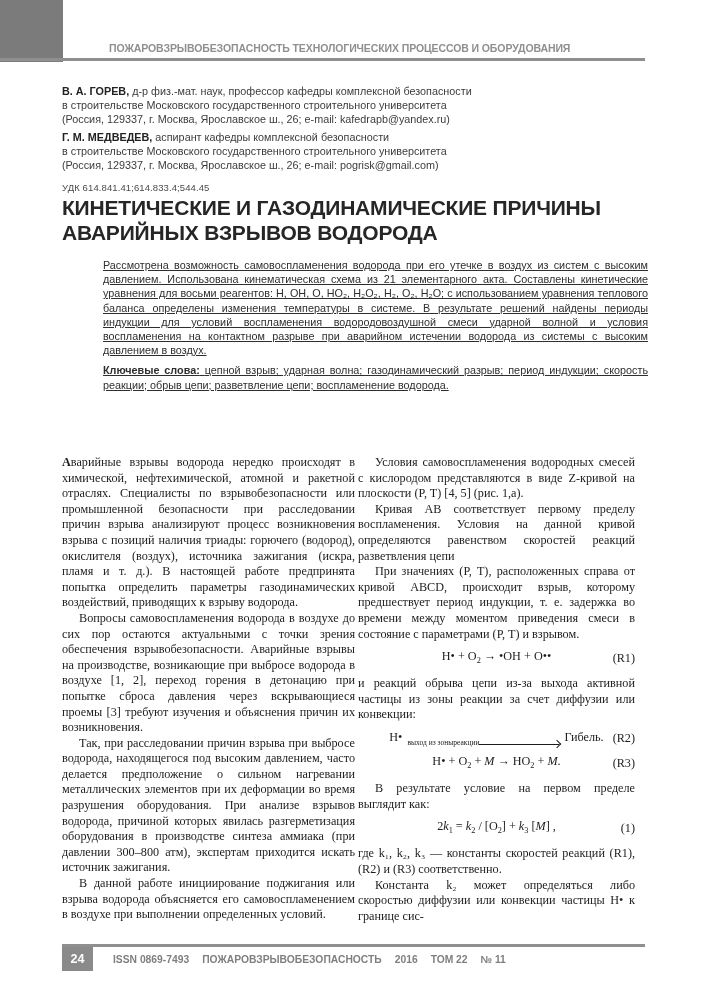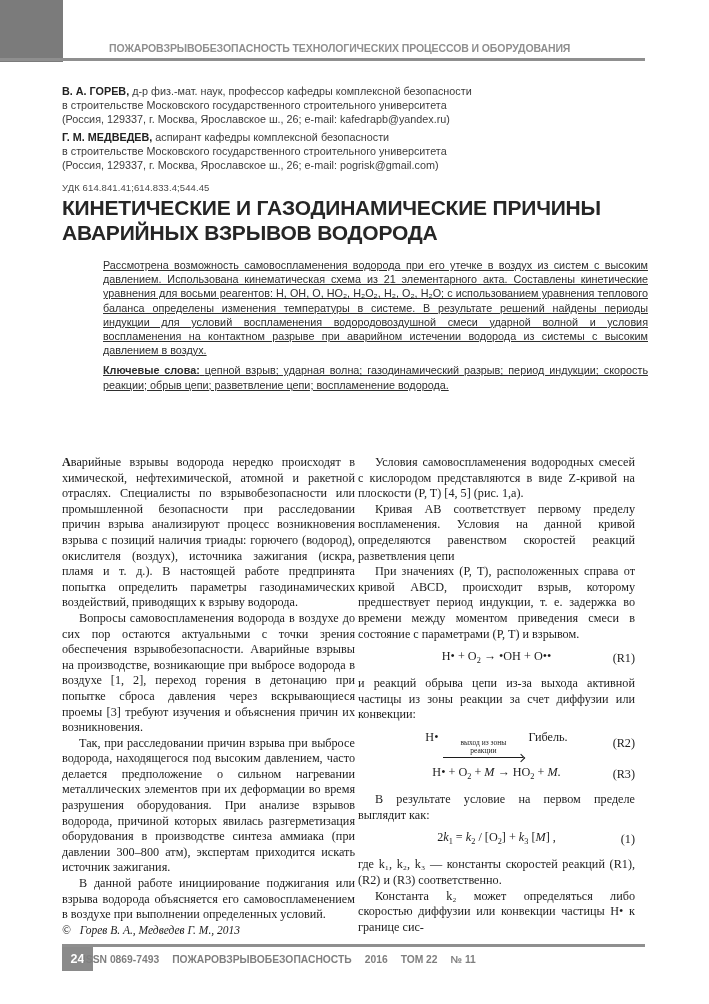--- a/index.html
+++ b/index.html
@@ -37,33 +37,33 @@
   .body-cols p{margin:0;}
   .indent{text-indent:17px;}
   .lead-cap{font-weight:bold;}
   .copyright{margin-top:16px;font-style:italic;font-size:11.5px;text-align:left;}
   .cp-text{margin-left:9px;}
 
   
   .eq-row{position:relative;text-align:center;margin:7px 0;font-size:12.2px;}
   .eq-tag{position:absolute;right:0;top:50%;transform:translateY(-50%);padding-left:12px;}
   .eq-row sub{font-size:68%;}
-  .eq-arrow-group{display:inline-flex;flex-direction:column;align-items:center;
+  .eq-arrow-group{display:inline-flex;flex-direction:row;align-items:center;
                   vertical-align:-0.35em;margin:0 5px;}
   .eq-arrow-label{font-size:7.5px;line-height:8px;white-space:nowrap;
                   font-family:"Liberation Serif","DejaVu Serif",serif;}
   .arr-line{width:80px;height:0;border-bottom:1px solid #1c1c1c;position:relative;margin-top:2px;}
   .arr-line::after{content:"";position:absolute;right:-1px;bottom:-3.5px;width:5px;height:5px;
                    border-top:1px solid #1c1c1c;border-right:1px solid #1c1c1c;transform:rotate(45deg);}
 
   
   .ft-rule{position:absolute;left:62px;top:944px;width:583px;height:3px;background:#8f8f8f;}
   .ft-badge{position:absolute;left:62px;top:947px;width:31px;height:24px;background:#8a8a8a;
             color:#ffffff;font-weight:bold;font-size:12.5px;display:flex;align-items:center;justify-content:center;}
-  .ft-info{position:absolute;left:83px;top:947px;height:24px;display:flex;align-items:center;gap:13px;
+  .ft-info{position:absolute;left:113px;top:947px;height:24px;display:flex;align-items:center;gap:13px;
            font-size:10.3px;font-weight:bold;color:#7f7f7f;white-space:nowrap;}
 </style>
 </head>
 <body>
 
 <div class="page">
 
   <div class="hdr-square"></div>
   <div class="hdr-rule"></div>
   <div class="hdr-label">ПОЖАРОВЗРЫВОБЕЗОПАСНОСТЬ ТЕХНОЛОГИЧЕСКИХ ПРОЦЕССОВ И ОБОРУДОВАНИЯ</div>
@@ -93,21 +93,20 @@
     <div class="keywords"><span class="kw-label">Ключевые слова:</span> <span>цепной взрыв; ударная волна; газодинамический разрыв; период индукции; скорость реакции; обрыв цепи; разветвление цепи; воспламенение водорода.</span></div>
   </div>
 
   <div class="body-cols">
 
     <div class="col-left">
       <p><span class="lead-cap">А</span><span>варийные взрывы водорода нередко происходят в химической, нефтехимической, атомной и ракетной отраслях. Специалисты по взрывобезопасности или промышленной безопасности при расследовании причин взрыва анализируют процесс возникновения взрыва с позиций наличия триады: горючего (водород), окислителя (воздух), источника зажигания (искра, пламя и т. д.). В настоящей работе предпринята попытка определить параметры газодинамических воздействий, приводящих к взрыву водорода.</span></p>
       <p class="indent">Вопросы самовоспламенения водорода в воздухе до сих пор остаются актуальными с точки зрения обеспечения взрывобезопасности. Аварийные взрывы на производстве, возникающие при выбросе водорода в воздухе [1, 2], переход горения в детонацию при попытке сброса давления через вскрывающиеся проемы [3] требуют изучения и объяснения причин их возникновения.</p>
       <p class="indent">Так, при расследовании причин взрыва при выбросе водорода, находящегося под высоким давлением, часто делается предположение о сильном нагревании металлических элементов при их деформации во время разрушения оборудования. При анализе взрывов водорода, причиной которых явилась разгерметизация оборудования в производстве синтеза аммиака (при давлении 300–800 атм), экспертам приходится искать источник зажигания.</p>
       <p class="indent">В данной работе инициирование поджигания или взрыва водорода объясняется его самовоспламенением в воздухе при выполнении определенных условий.</p>
-      <p class="copyright"><span>©</span><span class="cp-text">Горев В. А., Медведев Г. М., 2013</span></p>
     </div>
 
     <div class="col-right">
       <p class="indent">Условия самовоспламенения водородных смесей с кислородом представляются в виде Z-кривой на плоскости (P, T) [4, 5] (рис. 1,а).</p>
       <p class="indent">Кривая AB соответствует первому пределу воспламенения. Условия на данной кривой определяются равенством скоростей реакций разветвления цепи</p>
       <p class="indent">При значениях (P, T), расположенных справа от кривой ABCD, происходит взрыв, которому предшествует период индукции, т. е. задержка во времени между моментом приведения смеси в состояние с параметрами (P, T) и взрывом.</p>
 
       <div class="eq-row">
         <span><span>H• + O</span><sub>2</sub><span> → •OH + O••</span></span>
         <span class="eq-tag">(R1)</span>

